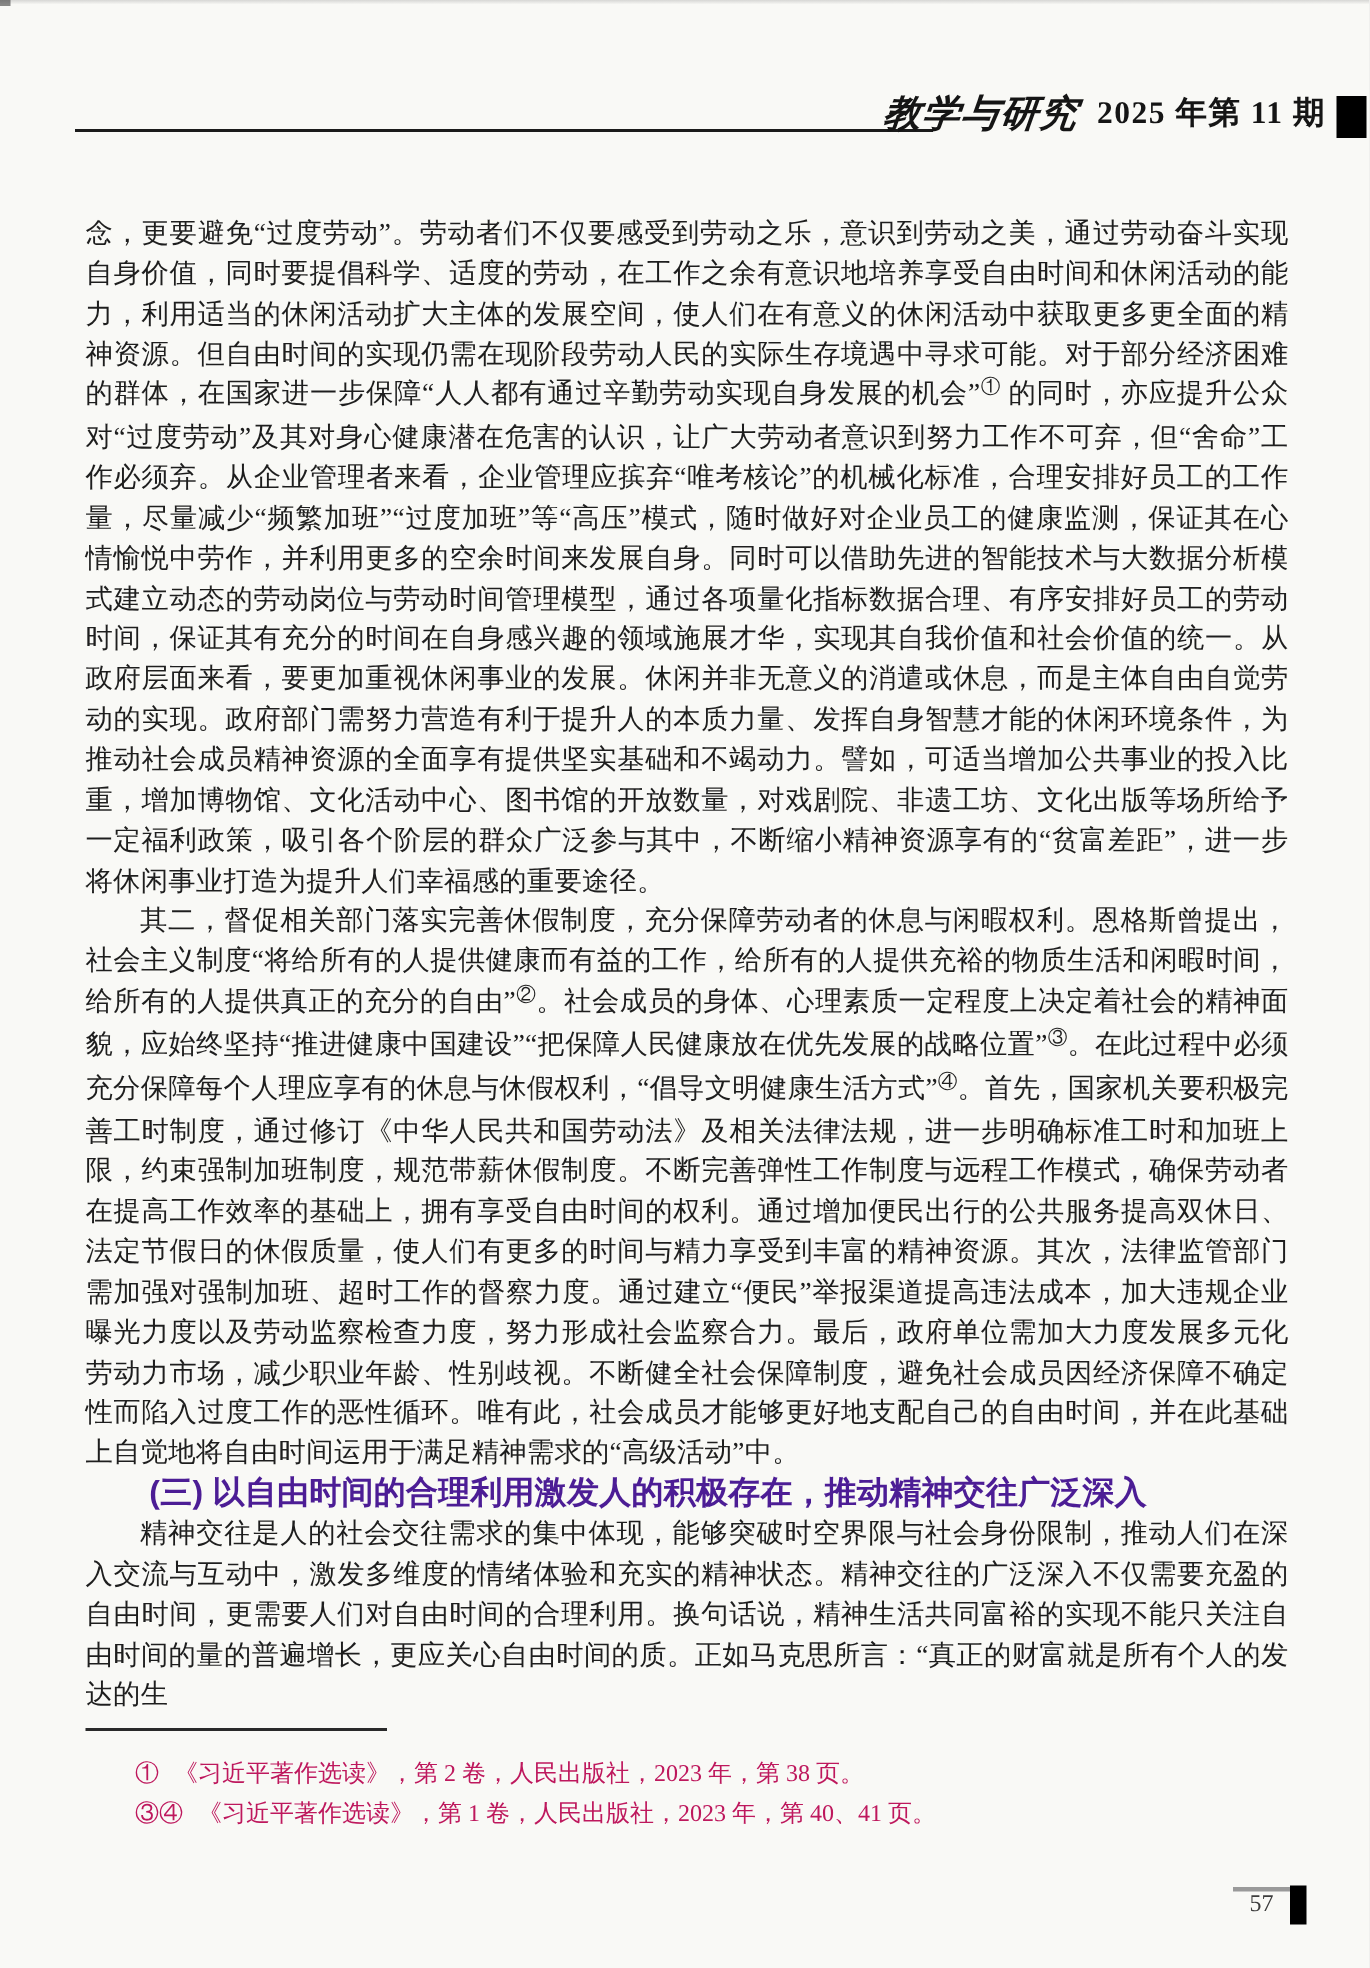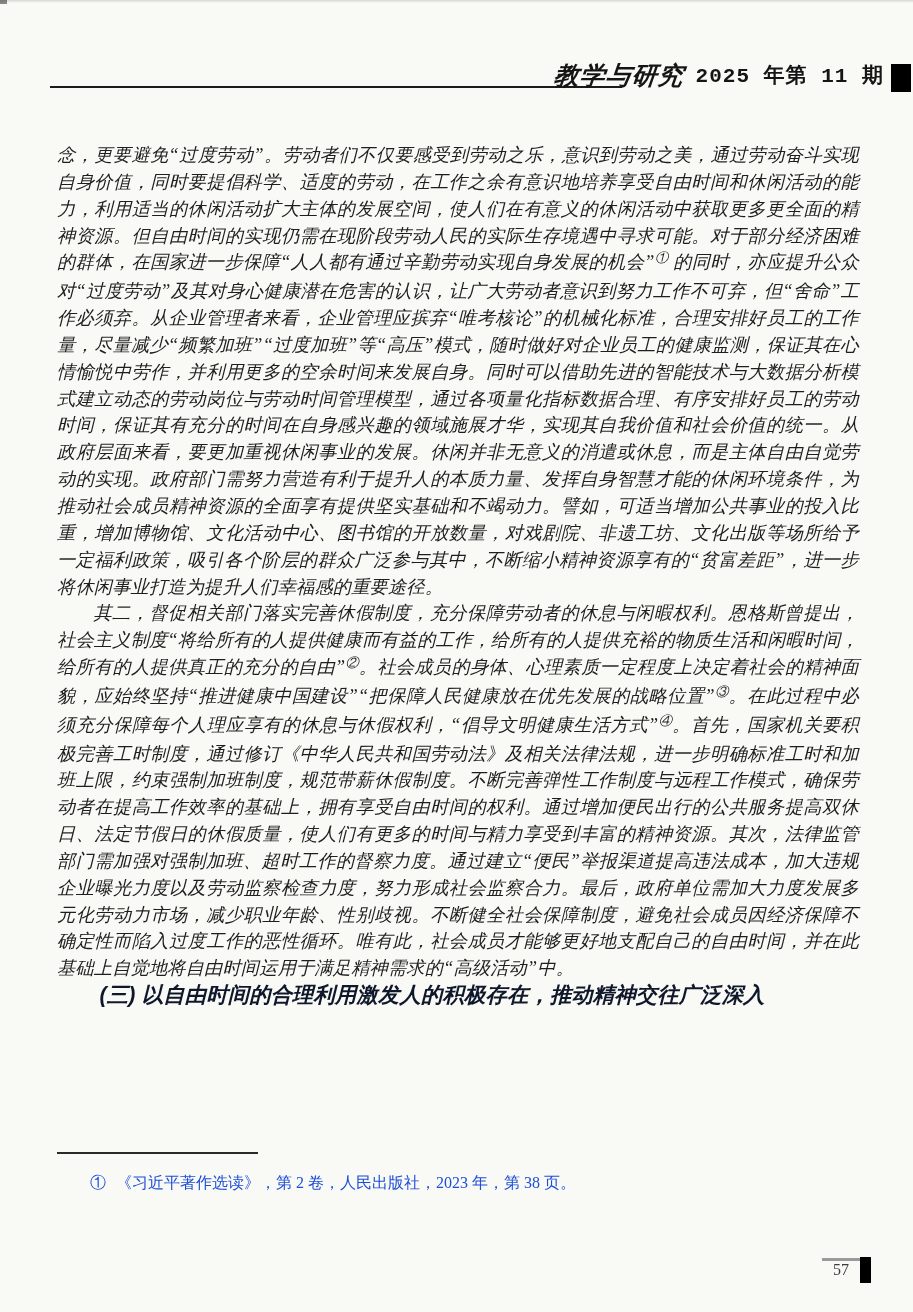--- a/index.html
+++ b/index.html
@@ -32,56 +32,56 @@
     display:flex;align-items:center;justify-content:flex-end;gap:12px;
     white-space:nowrap;
   }
   .journal-name{
     font-family:"Liberation Serif","DejaVu Serif",serif;
     font-weight:bold;font-style:italic;
     font-size:25px;letter-spacing:1px;color:#151515;
     transform:skewX(-6deg);
   }
   .journal-issue{
-    font-family:Liberation Mono, monospace;
+    font-family:Liberation Serif, serif;
     font-weight:bold;font-size:21px;color:#151515;letter-spacing:1px;
   }
   .header-tab{
     position:absolute;left:891px;top:64px;width:20px;height:28px;background:#000;
   }
 
   
   .article{
     position:absolute;left:57px;top:142px;width:802px;
     font-size:18.2px;line-height:26.85px;
     text-align:justify;
     letter-spacing:0.2px;
   }
-  .para{margin:0;padding:0;font-weight:normal;font-style:italic;}
+  .para{margin:0;padding:0;font-weight:normal;}
   .para.indent{text-indent:2em;}
   .para.heading{
     font-family:"Liberation Sans","DejaVu Sans",sans-serif;
-    font-weight:bold;color:#0f172a;
+    font-weight:bold;color:#4c1d95;
     text-align:left;
   }
   .sup{
     font-size:.72em;
     position:relative;top:-.45em;
     letter-spacing:0;
   }
 
   
   .footnotes{
     position:absolute;left:57px;top:1152px;width:802px;
   }
   .fn-rule{width:201px;height:2px;background:#2a2a2a;margin:0 0 16px 0;}
   .fn-item{
     margin:0 0 0 33px;
     font-size:16px;line-height:26.6px;
-    color:#1d4ed8;text-align:left;white-space:nowrap;
+    color:#be185d;text-align:left;white-space:nowrap;
   }
   .fn-marker{margin-right:10px;}
 
   
   .footer-rule{
     position:absolute;left:822px;top:1258px;width:40px;height:3px;background:#9a9a9a;
   }
   .page-number{
     position:absolute;left:822px;top:1261px;width:38px;
     text-align:center;font-size:16px;color:#3c3c3c;
@@ -104,26 +104,28 @@
       <span class="journal-name">教学与研究</span>
       <span class="journal-issue">2025 年第 11 期</span>
     </div>
     <div class="header-tab"></div>
   </div>
 
   <div class="article" id="article">
       <p class="para"><span>念，更要避免“过度劳动”。劳动者们不仅要感受到劳动之乐，意识到劳动之美，通过劳动奋斗实现自身价值，同时要提倡科学、适度的劳动，在工作之余有意识地培养享受自由时间和休闲活动的能力，利用适当的休闲活动扩大主体的发展空间，使人们在有意义的休闲活动中获取更多更全面的精神资源。但自由时间的实现仍需在现阶段劳动人民的实际生存境遇中寻求可能。对于部分经济困难的群体，在国家进一步保障“人人都有通过辛勤劳动实现自身发展的机会”</span><span class="sup">①</span><span> 的同时，亦应提升公众对“过度劳动”及其对身心健康潜在危害的认识，让广大劳动者意识到努力工作不可弃，但“舍命”工作必须弃。从企业管理者来看，企业管理应摈弃“唯考核论”的机械化标准，合理安排好员工的工作量，尽量减少“频繁加班”“过度加班”等“高压”模式，随时做好对企业员工的健康监测，保证其在心情愉悦中劳作，并利用更多的空余时间来发展自身。同时可以借助先进的智能技术与大数据分析模式建立动态的劳动岗位与劳动时间管理模型，通过各项量化指标数据合理、有序安排好员工的劳动时间，保证其有充分的时间在自身感兴趣的领域施展才华，实现其自我价值和社会价值的统一。从政府层面来看，要更加重视休闲事业的发展。休闲并非无意义的消遣或休息，而是主体自由自觉劳动的实现。政府部门需努力营造有利于提升人的本质力量、发挥自身智慧才能的休闲环境条件，为推动社会成员精神资源的全面享有提供坚实基础和不竭动力。譬如，可适当增加公共事业的投入比重，增加博物馆、文化活动中心、图书馆的开放数量，对戏剧院、非遗工坊、文化出版等场所给予一定福利政策，吸引各个阶层的群众广泛参与其中，不断缩小精神资源享有的“贫富差距”，进一步将休闲事业打造为提升人们幸福感的重要途径。</span></p>
       <p class="para indent"><span>其二，督促相关部门落实完善休假制度，充分保障劳动者的休息与闲暇权利。恩格斯曾提出，社会主义制度“将给所有的人提供健康而有益的工作，给所有的人提供充裕的物质生活和闲暇时间，给所有的人提供真正的充分的自由”</span><span class="sup">②</span><span>。社会成员的身体、心理素质一定程度上决定着社会的精神面貌，应始终坚持“推进健康中国建设”“把保障人民健康放在优先发展的战略位置”</span><span class="sup">③</span><span>。在此过程中必须充分保障每个人理应享有的休息与休假权利，“倡导文明健康生活方式”</span><span class="sup">④</span><span>。首先，国家机关要积极完善工时制度，通过修订《中华人民共和国劳动法》及相关法律法规，进一步明确标准工时和加班上限，约束强制加班制度，规范带薪休假制度。不断完善弹性工作制度与远程工作模式，确保劳动者在提高工作效率的基础上，拥有享受自由时间的权利。通过增加便民出行的公共服务提高双休日、法定节假日的休假质量，使人们有更多的时间与精力享受到丰富的精神资源。其次，法律监管部门需加强对强制加班、超时工作的督察力度。通过建立“便民”举报渠道提高违法成本，加大违规企业曝光力度以及劳动监察检查力度，努力形成社会监察合力。最后，政府单位需加大力度发展多元化劳动力市场，减少职业年龄、性别歧视。不断健全社会保障制度，避免社会成员因经济保障不确定性而陷入过度工作的恶性循环。唯有此，社会成员才能够更好地支配自己的自由时间，并在此基础上自觉地将自由时间运用于满足精神需求的“高级活动”中。</span></p>
       <h3 class="para indent heading"><span>(三) 以自由时间的合理利用激发人的积极存在，推动精神交往广泛深入</span></h3>
+      <p class="para indent"><span>精神交往是人的社会交往需求的集中体现，能够突破时空界限与社会身份限制，推动人们在深入交流与互动中，激发多维度的情绪体验和充实的精神状态。精神交往的广泛深入不仅需要充盈的自由时间，更需要人们对自由时间的合理利用。换句话说，精神生活共同富裕的实现不能只关注自由时间的量的普遍增长，更应关心自由时间的质。正如马克思所言：“真正的财富就是所有个人的发达的生</span></p>
     </div>
 
   <div class="footnotes">
     <div class="fn-rule"></div>
     <div id="fn-list">
         <div class="fn-item"><span class="fn-marker">①</span><span>《习近平著作选读》，第 2 卷，人民出版社，2023 年，第 38 页。</span></div>
+        <div class="fn-item"><span class="fn-marker">③④</span><span>《习近平著作选读》，第 1 卷，人民出版社，2023 年，第 40、41 页。</span></div>
       </div>
   </div>
 
   <div>
     <div class="footer-rule"></div>
     <div class="page-number">57</div>
     <div class="footer-tab"></div>
   </div>
 
 </div>

